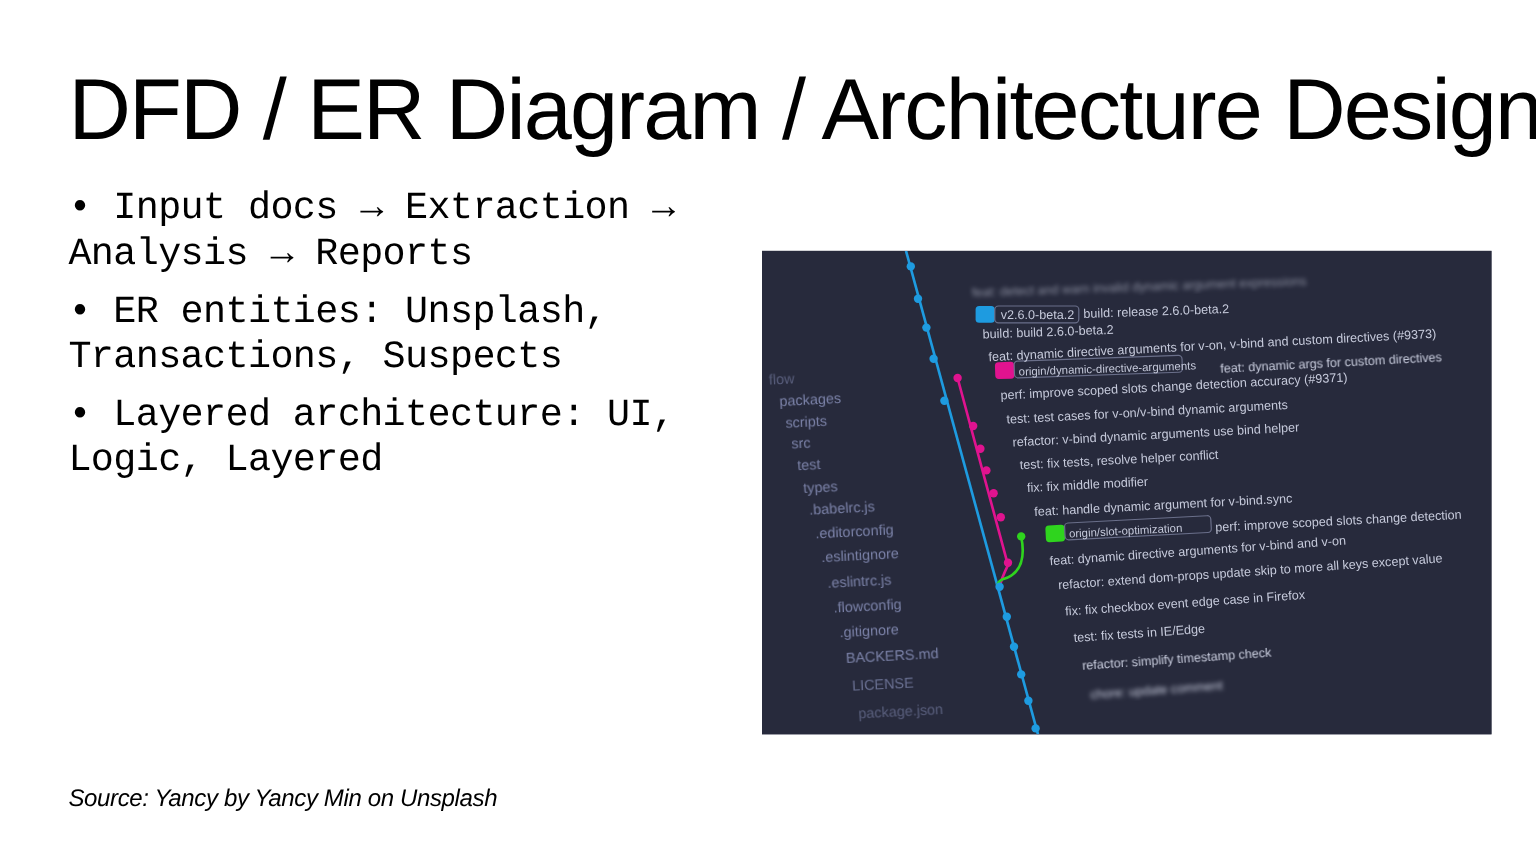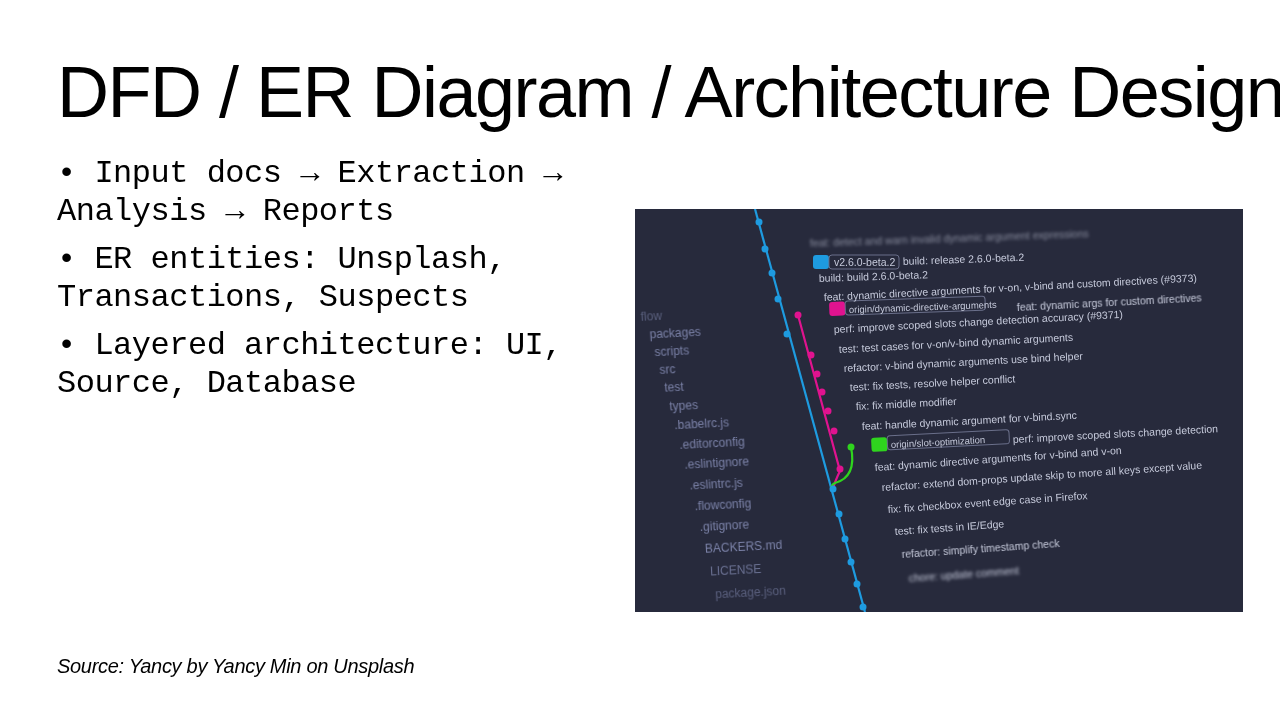--- a/index.html
+++ b/index.html
@@ -13,21 +13,21 @@
   .photo svg { display:block; }
 </style>
 </head>
 <body>
 
 <div class="title">DFD / ER Diagram / Architecture Design</div>
 
 <div class="bullets">
   <div class="bullet">• Input docs → Extraction → Analysis → Reports</div>
   <div class="bullet">• ER entities: Unsplash, Transactions, Suspects</div>
-  <div class="bullet">• Layered architecture: UI, Source, Database</div>
+  <div class="bullet">• Layered architecture: UI, Logic, Layered</div>
 </div>
 
 <div class="photo">
   <svg width="608" height="403" viewBox="0 0 608 403" xmlns="http://www.w3.org/2000/svg">
     <defs>
       <filter id="b1">
           <feGaussianBlur stdDeviation="1.6"></feGaussianBlur>
         </filter>
       <filter id="b0">
           <feGaussianBlur stdDeviation="0.5"></feGaussianBlur>

